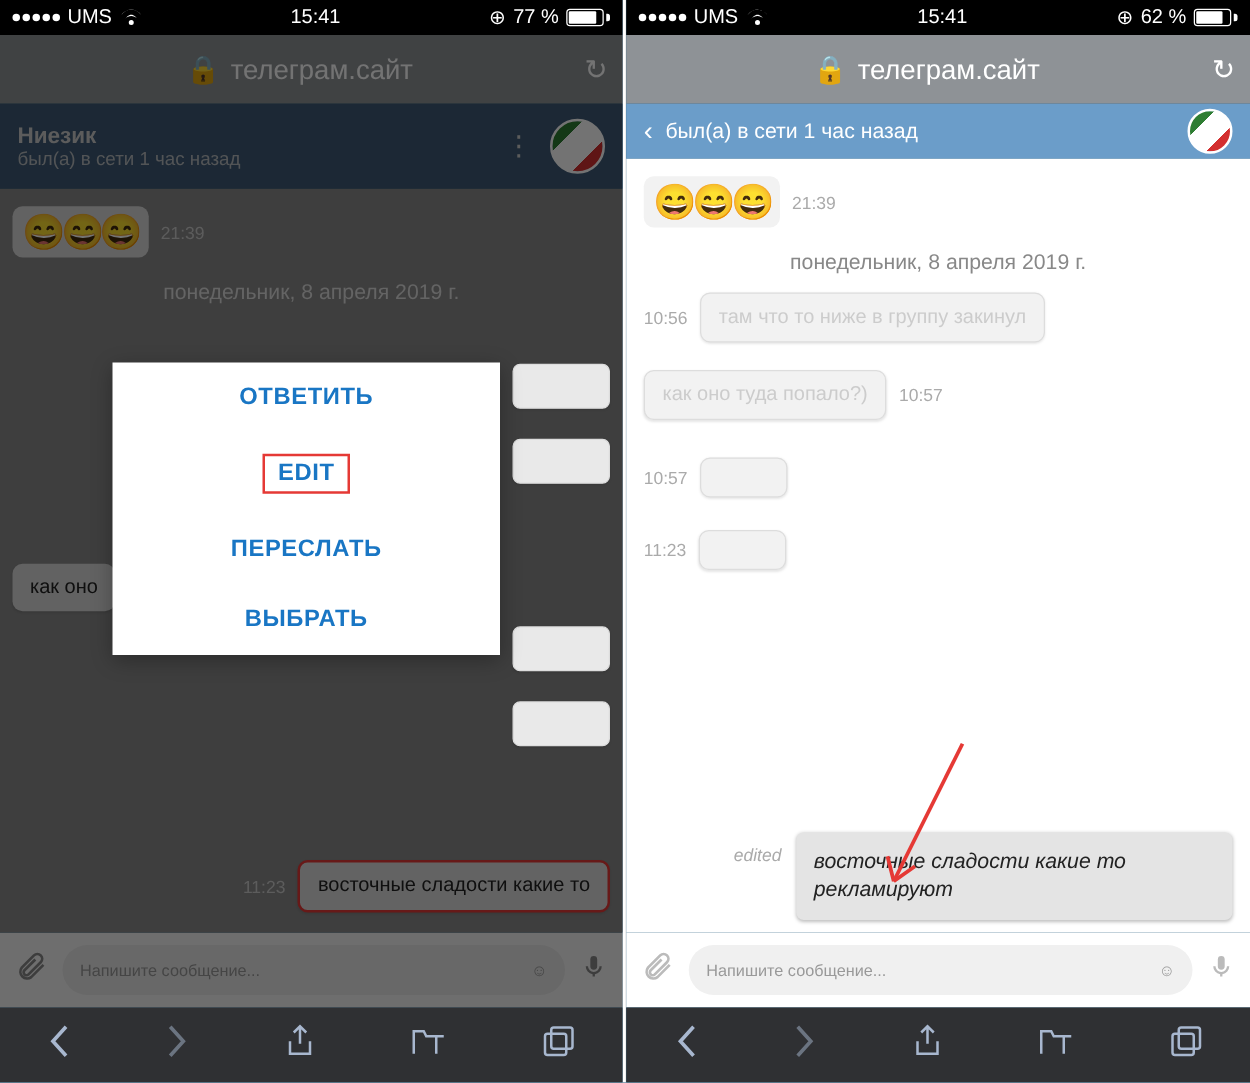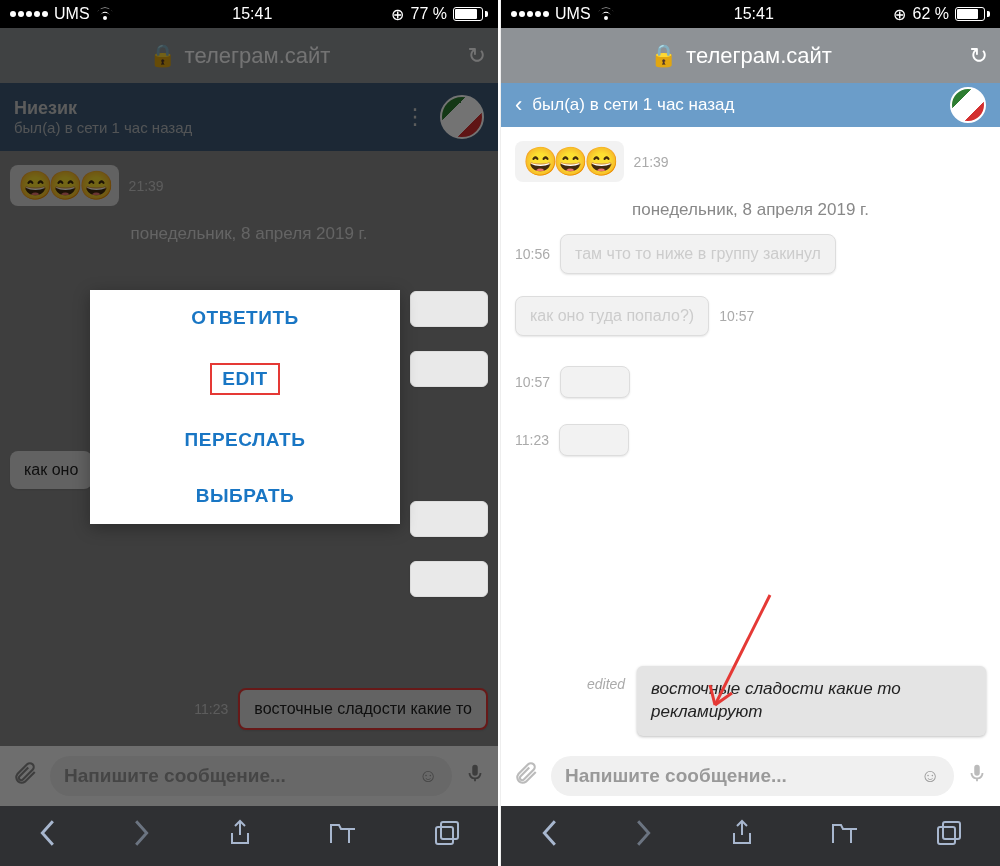--- a/index.html
+++ b/index.html
@@ -175,23 +175,22 @@
   }
   .input-field {
     flex: 1;
     height: 40px;
     background: #e6e6e6;
     border-radius: 20px;
     display: flex;
     align-items: center;
     padding: 0 14px;
     color: #999;
-    font-size: 19px;
+    font-size: 13px;
     justify-content: space-between;
-    font-weight: bold;
   }
   .clip { color: #888; font-size: 26px; }
   .mic { color: #888; font-size: 26px; }
   
   .browserbar {
     height: 60px;
     background: #2f3033;
     display: flex;
     align-items: center;
     justify-content: space-around;

